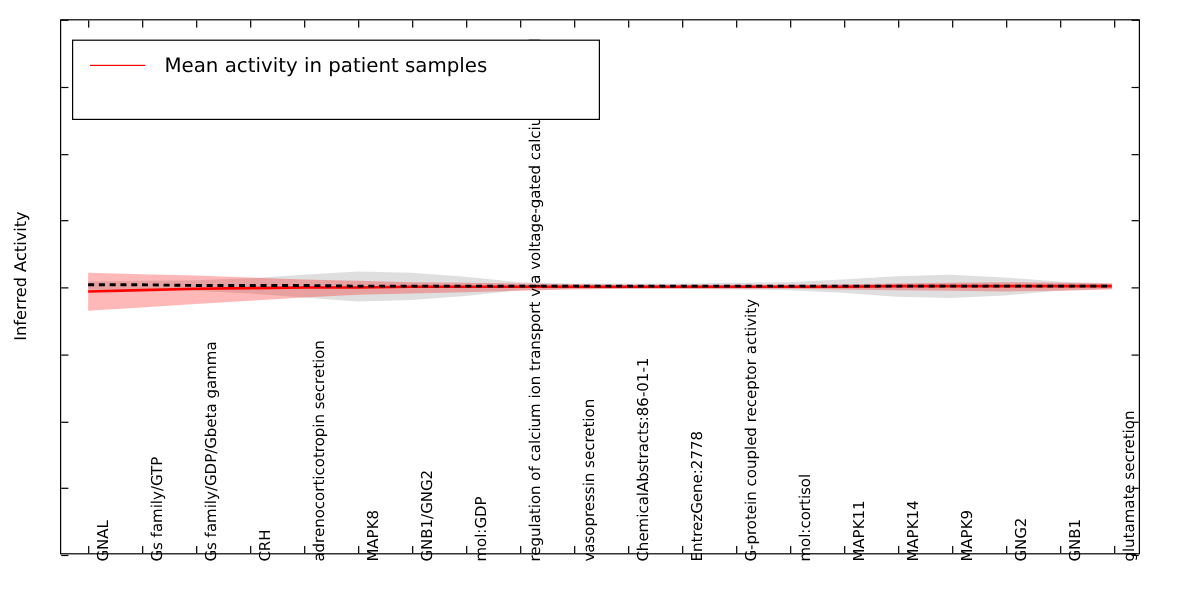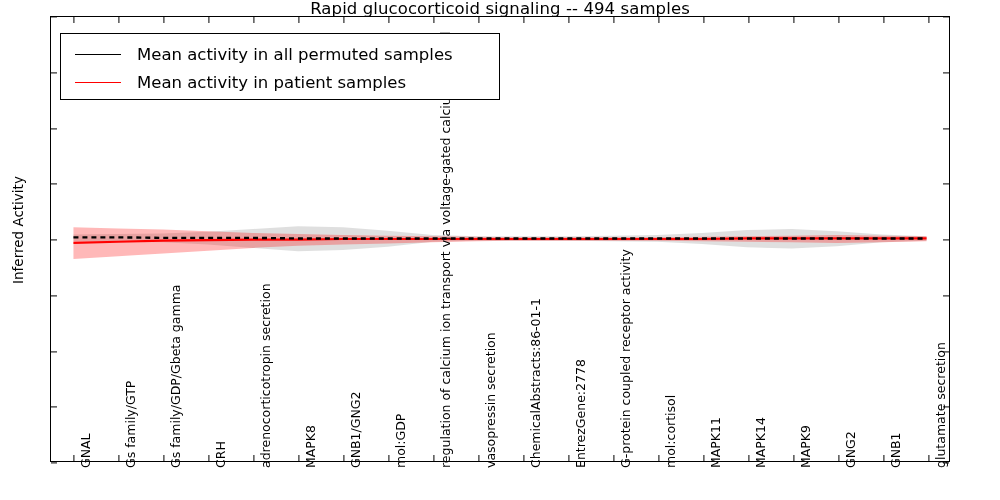--- a/index.html
+++ b/index.html
@@ -38,21 +38,20 @@
   .lgline.red{border-top-color:#ff0000;}
   .lgtxt{font-size:16.5px;}
 
   .plotsvg{position:absolute;left:0;top:0;width:100%;height:100%;}
 </style>
 </head>
 <body>
 
 <div id="fig">
 
-  <div id="title">Rapid glucocorticoid signaling -- 494 samples</div>
 
   <div id="ylabel">Inferred Activity</div>
 
   <div id="axes">
     <svg class="plotsvg" id="plot" viewBox="0 0 900 446" preserveAspectRatio="none">
         <polygon points="22.5,218.54 67.5,217.98250000000002 112.5,217.425 157.5,215.7525 202.5,212.965 247.5,210.17749999999998 292.5,211.2925 337.5,214.6375 382.5,219.0975 427.5,220.2125 472.5,220.2125 517.5,220.2125 562.5,219.65500000000003 607.5,219.0975 652.5,216.86749999999998 697.5,214.07999999999998 742.5,212.965 787.5,215.19500000000002 832.5,218.54 877.5,220.2125 877.5,224.67249999999999 832.5,226.345 787.5,230.2475 742.5,232.4775 697.5,231.36249999999998 652.5,228.01749999999998 607.5,225.7875 562.5,225.23 517.5,224.67249999999999 472.5,224.67249999999999 427.5,224.67249999999999 382.5,225.7875 337.5,230.805 292.5,234.15 247.5,235.26500000000001 202.5,231.92000000000002 157.5,228.57500000000002 112.5,226.345 67.5,225.7875 22.5,225.23" fill="#808080" fill-opacity="0.25" stroke="none"></polygon>
         <polygon points="22.5,211.2925 67.5,212.40749999999997 112.5,213.5225 157.5,215.19500000000002 202.5,216.86749999999998 247.5,217.98250000000002 292.5,219.0975 337.5,219.65500000000003 382.5,220.2125 427.5,220.77 472.5,221.3275 517.5,221.3275 562.5,221.3275 607.5,221.3275 652.5,220.77 697.5,220.2125 742.5,219.65500000000003 787.5,219.0975 832.5,219.65500000000003 877.5,220.2125 877.5,225.23 832.5,226.345 787.5,226.9025 742.5,226.345 697.5,225.7875 652.5,225.23 607.5,224.67249999999999 562.5,224.67249999999999 517.5,224.67249999999999 472.5,224.67249999999999 427.5,225.23 382.5,226.345 337.5,227.46 292.5,228.57500000000002 247.5,229.69 202.5,231.92000000000002 157.5,234.7075 112.5,237.49499999999998 67.5,240.2825 22.5,243.07" fill="#ff0000" fill-opacity="0.28" stroke="none"></polygon>
         <polyline points="22.5,226.9025 67.5,225.7875 112.5,224.67249999999999 157.5,224.115 202.5,223.55749999999998 247.5,223.55749999999998 292.5,223 337.5,223 382.5,223 427.5,223 472.5,223 517.5,223 562.5,223 607.5,223 652.5,223 697.5,222.44250000000002 742.5,222.44250000000002 787.5,222.44250000000002 832.5,222.44250000000002 877.5,222.44250000000002" fill="none" stroke="#ff0000" stroke-width="2.2"></polyline>
         <polyline points="22.5,221.3275 67.5,221.3275 112.5,221.88500000000002 157.5,221.88500000000002 202.5,221.88500000000002 247.5,222.44250000000002 292.5,222.44250000000002 337.5,222.44250000000002 382.5,222.44250000000002 427.5,222.44250000000002 472.5,222.44250000000002 517.5,222.44250000000002 562.5,222.44250000000002 607.5,222.44250000000002 652.5,222.44250000000002 697.5,222.44250000000002 742.5,222.44250000000002 787.5,222.44250000000002 832.5,222.44250000000002 877.5,222.44250000000002" fill="none" stroke="#000000" stroke-width="2.4" stroke-dasharray="5,4"></polyline>
       </svg>
@@ -136,22 +135,18 @@
       <div class="xlab" style="left: 707.5px;">MAPK11</div>
       <div class="xlab" style="left: 752.5px;">MAPK14</div>
       <div class="xlab" style="left: 797.5px;">MAPK9</div>
       <div class="xlab" style="left: 842.5px;">GNG2</div>
       <div class="xlab" style="left: 887.5px;">GNB1</div>
       <div class="xlab" style="left: 932.5px;">glutamate secretion</div>
     </div>
 
   <div id="legend">
     <div class="lgrow">
-      <span class="lgline"></span>
-      <span class="lgtxt">Mean activity in all permuted samples</span>
-    </div>
-    <div class="lgrow">
       <span class="lgline red"></span>
       <span class="lgtxt">Mean activity in patient samples</span>
     </div>
   </div>
 
 </div>
 
 </body></html>

